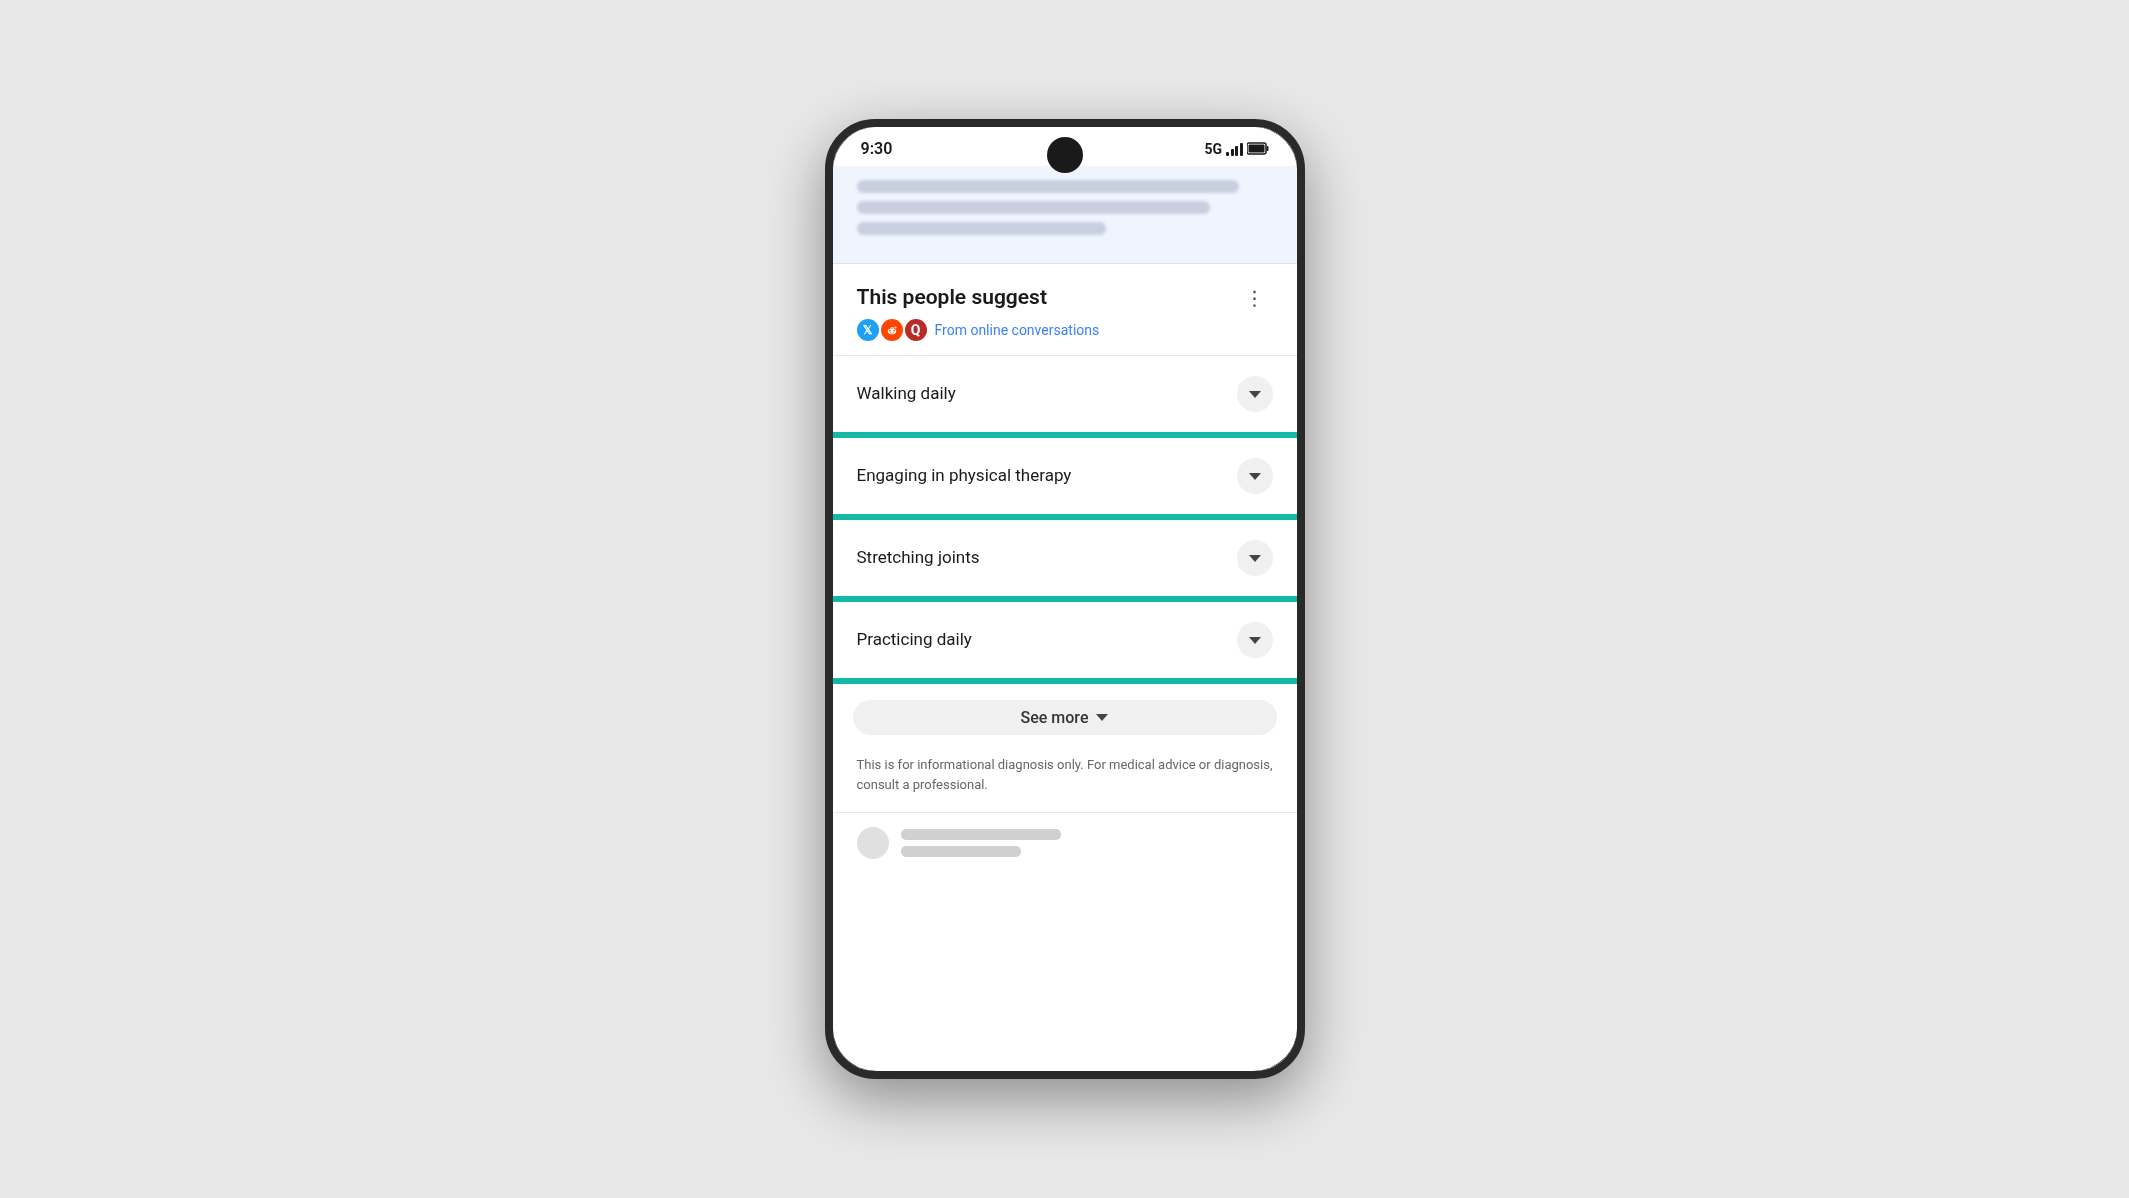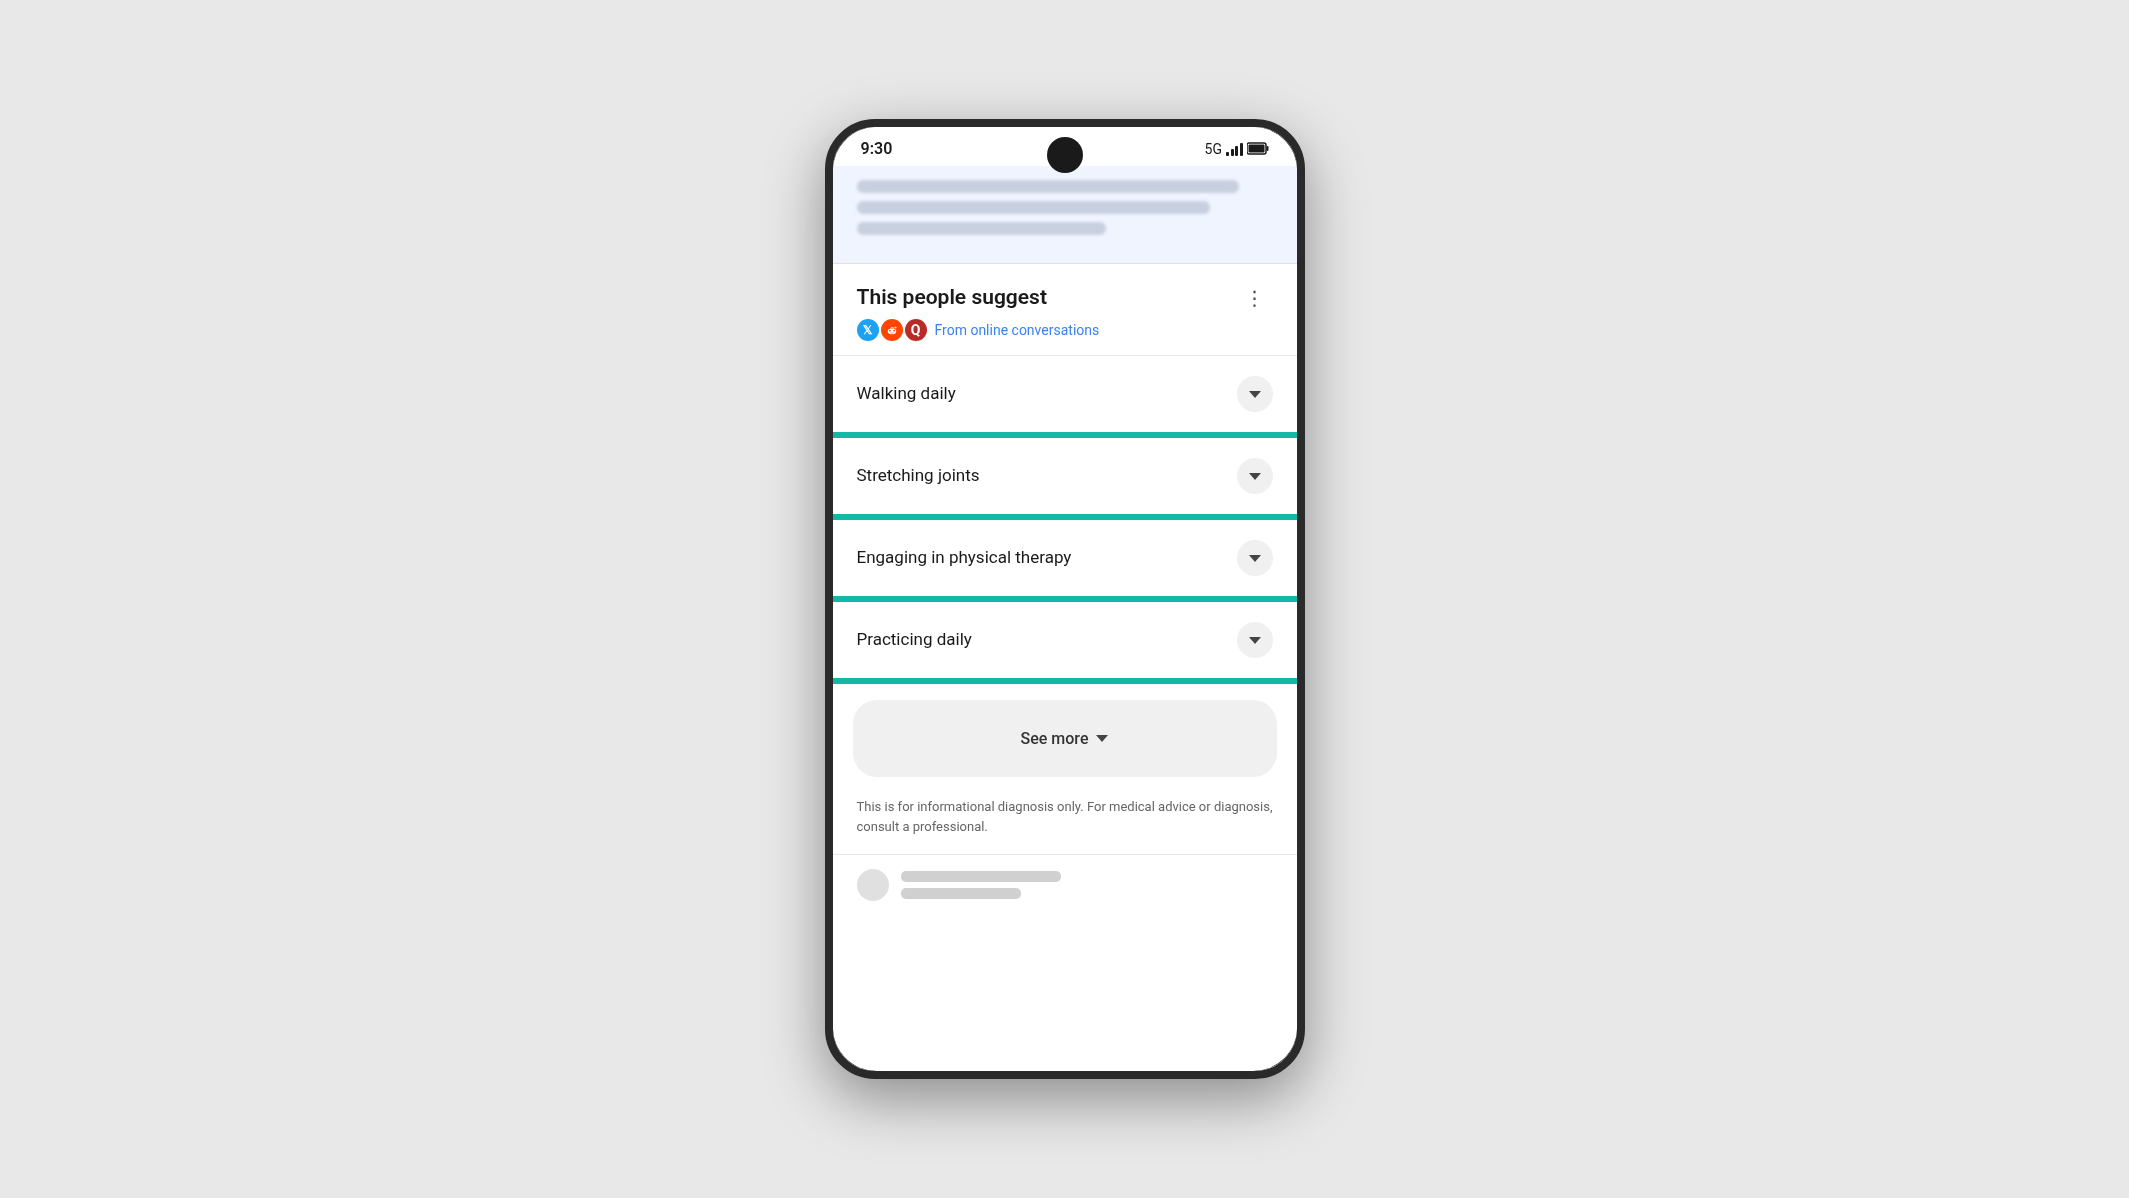--- a/index.html
+++ b/index.html
@@ -54,21 +54,21 @@
       font-weight: 600;
       color: #1a1a1a;
     }
 
     .status-icons {
       display: flex;
       align-items: center;
       gap: 4px;
       font-size: 14px;
       color: #1a1a1a;
-      font-weight: 400;
+      font-weight: 700;
     }
 
     
     .camera-notch {
       position: absolute;
       top: 10px;
       left: 50%;
       transform: translateX(-50%);
       width: 36px;
       height: 36px;
@@ -233,21 +233,21 @@
       border-left: 6px solid transparent;
       border-right: 6px solid transparent;
       border-top: 7px solid #444444;
     }
 
     
     .see-more-btn {
       margin: 16px 20px;
       background: #f0f0f0;
       border-radius: 24px;
-      padding: 29px 24px;
+      padding: 8px 24px;
       display: flex;
       align-items: center;
       justify-content: center;
       gap: 8px;
       cursor: pointer;
     }
 
     .see-more-label {
       font-size: 16px;
       color: #333333;
@@ -395,28 +395,28 @@
         <div class="suggestion-list">
 
           <div class="suggestion-item">
             <span class="suggestion-label">Walking daily</span>
             <div class="chevron-btn">
               <div class="chevron-icon"></div>
             </div>
           </div>
 
           <div class="suggestion-item">
-            <span class="suggestion-label">Stretching joints</span>
+            <span class="suggestion-label">Engaging in physical therapy</span>
             <div class="chevron-btn">
               <div class="chevron-icon"></div>
             </div>
           </div>
 
           <div class="suggestion-item">
-            <span class="suggestion-label">Engaging in physical therapy</span>
+            <span class="suggestion-label">Stretching joints</span>
             <div class="chevron-btn">
               <div class="chevron-icon"></div>
             </div>
           </div>
 
 
           <div class="suggestion-item">
             <span class="suggestion-label">Practicing daily</span>
             <div class="chevron-btn">
               <div class="chevron-icon"></div>

